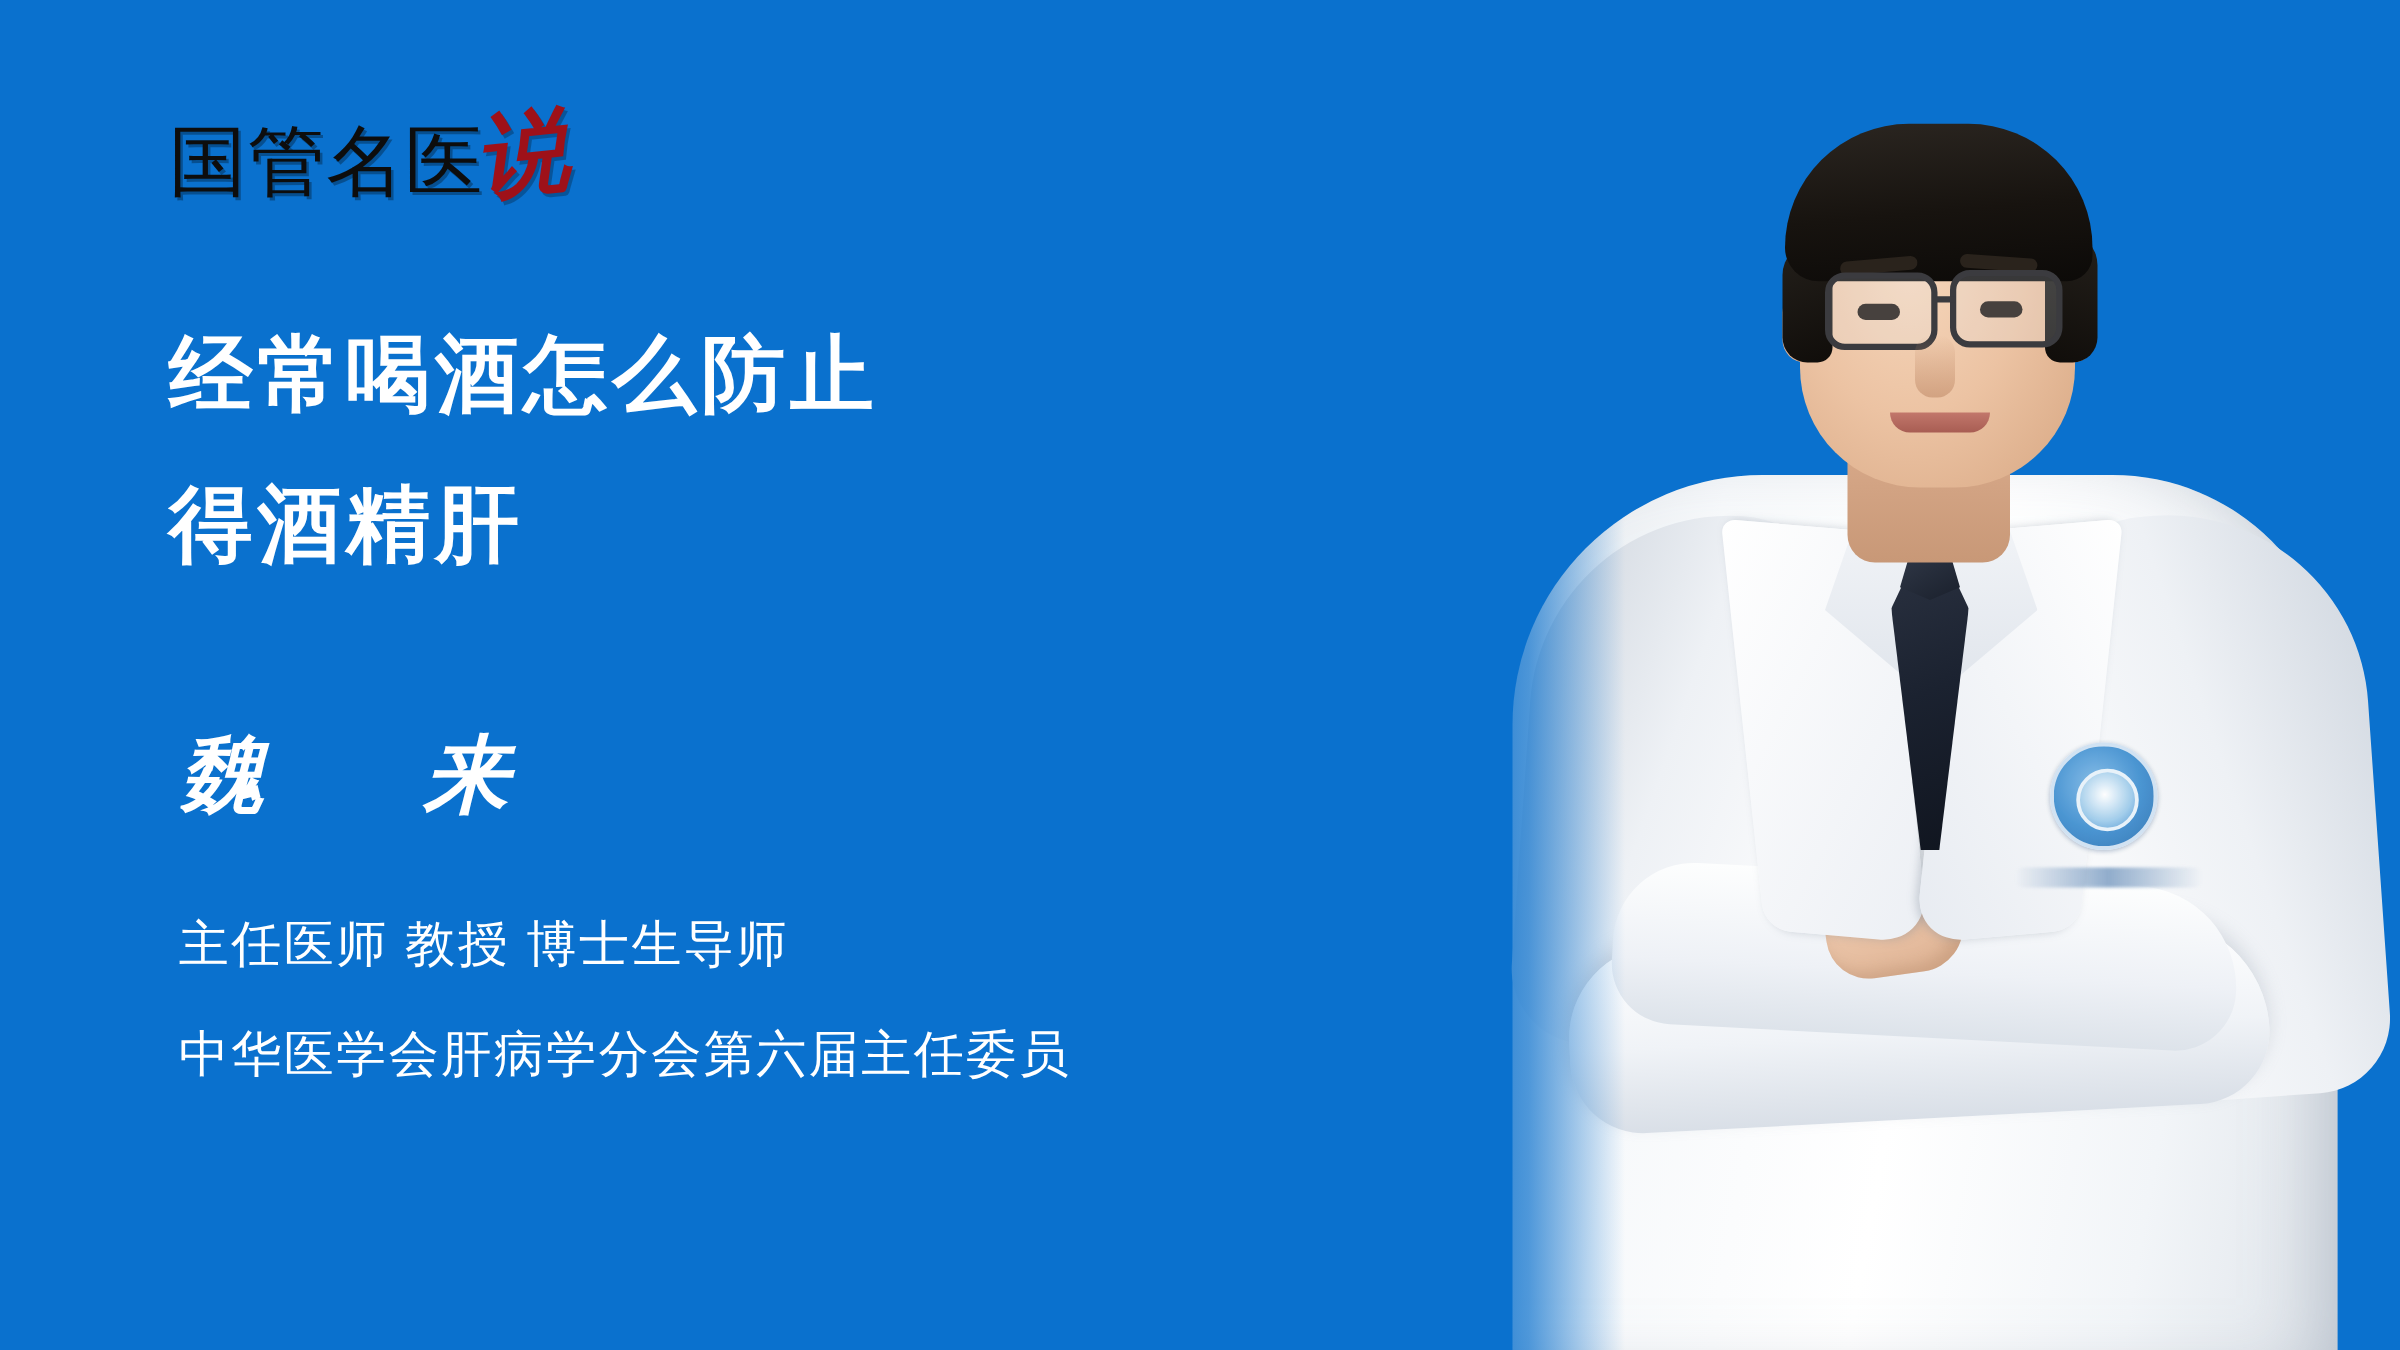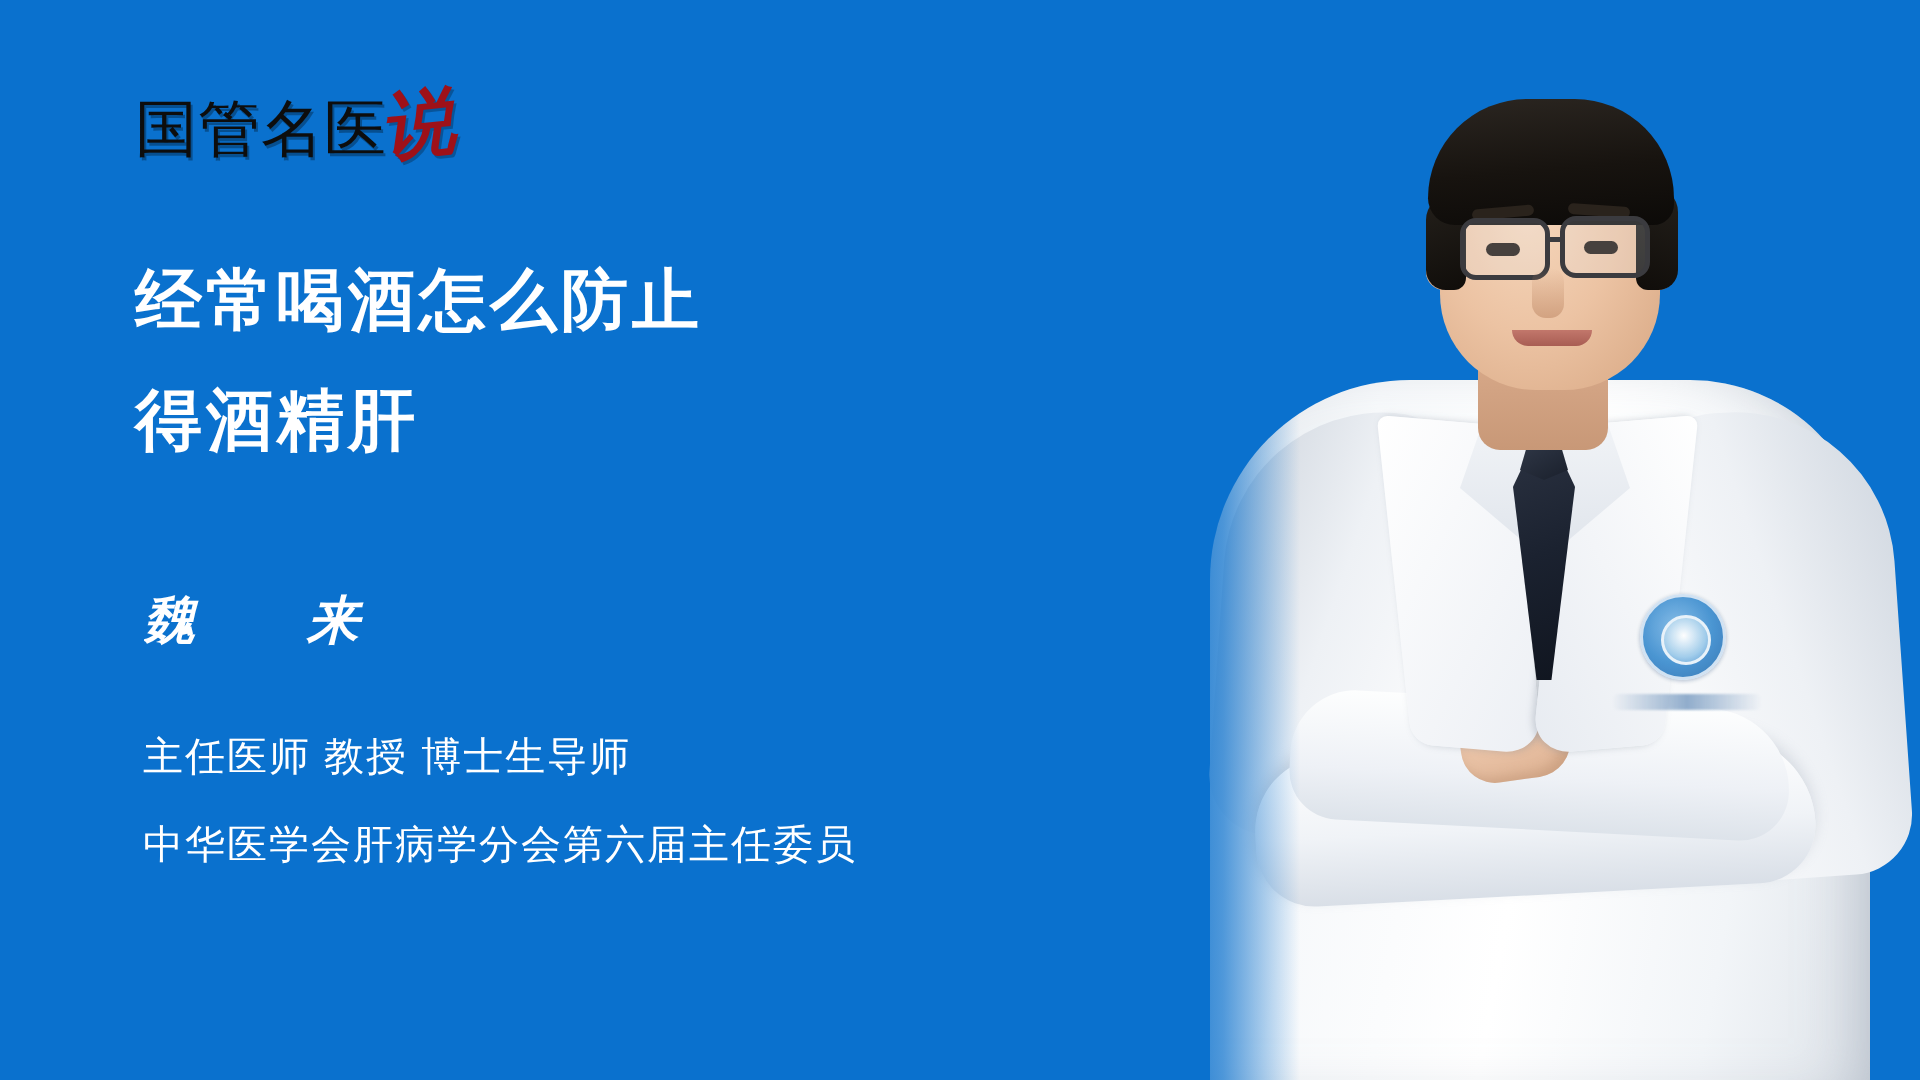--- a/index.html
+++ b/index.html
@@ -38,21 +38,21 @@
   #headline { position:absolute; left:0px; top:240px; }
   .headline-line {
     font-size:67px; line-height:120px; font-weight:bold; color:#ffffff;
     letter-spacing:4px; white-space:nowrap;
   }
 
   
   #doctor-name {
     position:absolute; left:8px; top:580px;
     font-family:"DejaVu Serif","Liberation Serif",serif;
-    font-size:52px; line-height:80px; font-weight:bold; font-style:italic;
+    font-size:68px; line-height:80px; font-weight:bold; font-style:italic;
     color:#ffffff; letter-spacing:30px; white-space:nowrap;
   }
 
   
   #credentials { position:absolute; left:8px; top:712px; }
   .cred-line {
     font-size:40px; line-height:88px; color:#ffffff;
     letter-spacing:2px; white-space:nowrap; font-weight:400;
   }
 

